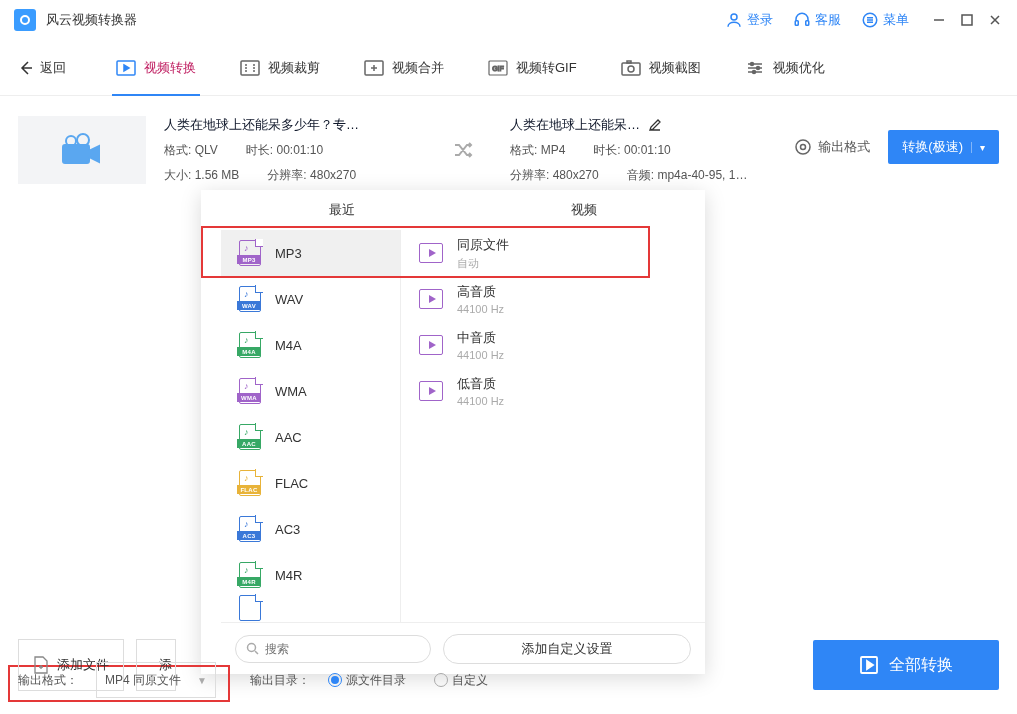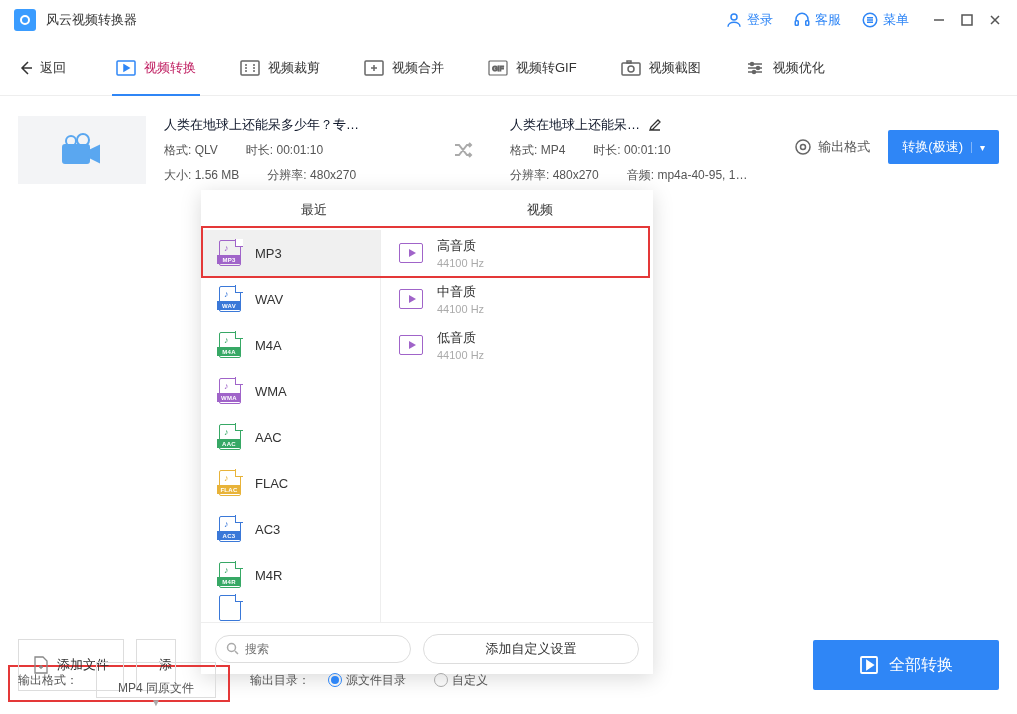--- a/index.html
+++ b/index.html
@@ -31,21 +31,21 @@
 .meta-title { font-size: 13px; color: #0f172a; }
 .shuffle { width: 24px; height: 24px; margin-top: 22px; color: #999; cursor: pointer; }
 .meta-out { flex: 1; margin-left: 16px; }
 .meta-out-top { display: flex; align-items: center; gap: 8px; }
 .edit-icon { cursor: pointer; }
 .output-format-chip { display: flex; align-items: center; gap: 6px; color: #555; cursor: pointer; margin-left: 10px; margin-top: 22px; }
 .convert-speed-btn { background: #2F86F6; color: #fff; padding: 8px 14px; border-radius: 2px; display: flex; align-items: center; gap: 8px; cursor: pointer; margin-top: 14px; }
 .convert-speed-btn .caret { border-left: 1px solid rgba(255,255,255,.4); padding-left: 8px; font-size: 10px; }
 
 
-.popup { position: absolute; left: 201px; top: 190px; width: 452px; height: 484px; background: #fff; box-shadow: 0 4px 20px rgba(0,0,0,.15); display: flex; flex-direction: column; }
+.popup { position: absolute; left: 201px; top: 190px; width: 504px; height: 484px; background: #fff; box-shadow: 0 4px 20px rgba(0,0,0,.15); display: flex; flex-direction: column; padding-left: 20px; }
 .popup-tabs { height: 40px; display: flex; }
 .popup-tab { flex: 1; display: flex; align-items: center; justify-content: center; cursor: pointer; }
 .popup-tab.active { background: #2F86F6; color: #fff; }
 .popup-body { flex: 1; display: flex; overflow: hidden; }
 .popup-left { width: 180px; border-right: 1px solid #eee; overflow-y: auto; }
 .fmt-item { height: 46px; display: flex; align-items: center; padding-left: 18px; gap: 14px; cursor: pointer; }
 .fmt-item.selected { background: #f0f0f0; }
 .file-icon { width: 22px; height: 26px; position: relative; }
 .file-icon .page { width: 22px; height: 26px; border: 1.5px solid; border-radius: 2px; position: relative; }
 .file-icon .fold { position: absolute; right: -1.5px; top: -1.5px; width: 8px; height: 8px; border-left: 1.5px solid; border-bottom: 1.5px solid; background: #fff; }
@@ -64,21 +64,21 @@
 
 
 .annot { position: absolute; border: 2px solid #e43838; pointer-events: none; }
 
 
 .bottombar { position: absolute; left: 0; right: 0; bottom: 0; height: 90px; display: flex; align-items: center; padding: 0 18px 8px 18px; }
 .add-file-btn { height: 52px; border: 1px solid #ddd; display: flex; align-items: center; padding: 0 14px; gap: 8px; cursor: pointer; margin-right: 12px; }
 .bottom-spacer { flex: 1; }
 .all-convert-btn { background: #2F86F6; color: #fff; width: 186px; height: 50px; display: flex; align-items: center; justify-content: center; gap: 10px; border-radius: 2px; cursor: pointer; font-size: 16px; }
 .bottom-row2 { position: absolute; left: 18px; right: 18px; bottom: 16px; display: flex; align-items: center; gap: 18px; font-size: 12px; color: #555; }
-.out-fmt-select { width: 120px; height: 24px; border: 1px solid #ddd; display: flex; align-items: center; justify-content: space-between; padding: 17px 8px; cursor: pointer; margin-right: 16px; flex-direction: column; }
+.out-fmt-select { width: 120px; height: 24px; border: 1px solid #ddd; display: flex; align-items: center; justify-content: space-between; padding: 17px 8px; cursor: pointer; margin-right: 16px; }
 .radio { width: 14px; height: 14px; border: 1.5px solid #aaa; border-radius: 50%; display: inline-flex; align-items: center; justify-content: center; margin-right: 4px; }
 .radio.checked { border-color: #2F86F6; }
 .radio.checked::after { content: ""; width: 8px; height: 8px; background: #2F86F6; border-radius: 50%; }
 </style>
 </head>
 <body>
 
 <div class="titlebar">
   <div class="app-logo">
       <div class="app-logo-inner"></div>
@@ -316,20 +316,29 @@
           <span>M4R</span>
         </div>
         <div class="fmt-item" style="height: 20px;">
           <div class="file-icon">
             <div class="page" style="border-color:#3a78d8"></div>
             <div class="fold" style="border-color:#3a78d8"></div>
           </div>
         </div>
       </div>
     <div class="popup-right" id="q-list">
+        <div class="q-item">
+          <div class="play-ico">
+            <div class="tri"></div>
+          </div>
+          <div class="txt">
+            <div class="t1">同原文件</div>
+            <div class="t2">自动</div>
+          </div>
+        </div>
         <div class="q-item">
           <div class="play-ico">
             <div class="tri"></div>
           </div>
           <div class="txt">
             <div class="t1">高音质</div>
             <div class="t2">44100 Hz</div>
           </div>
         </div>
         <div class="q-item">

